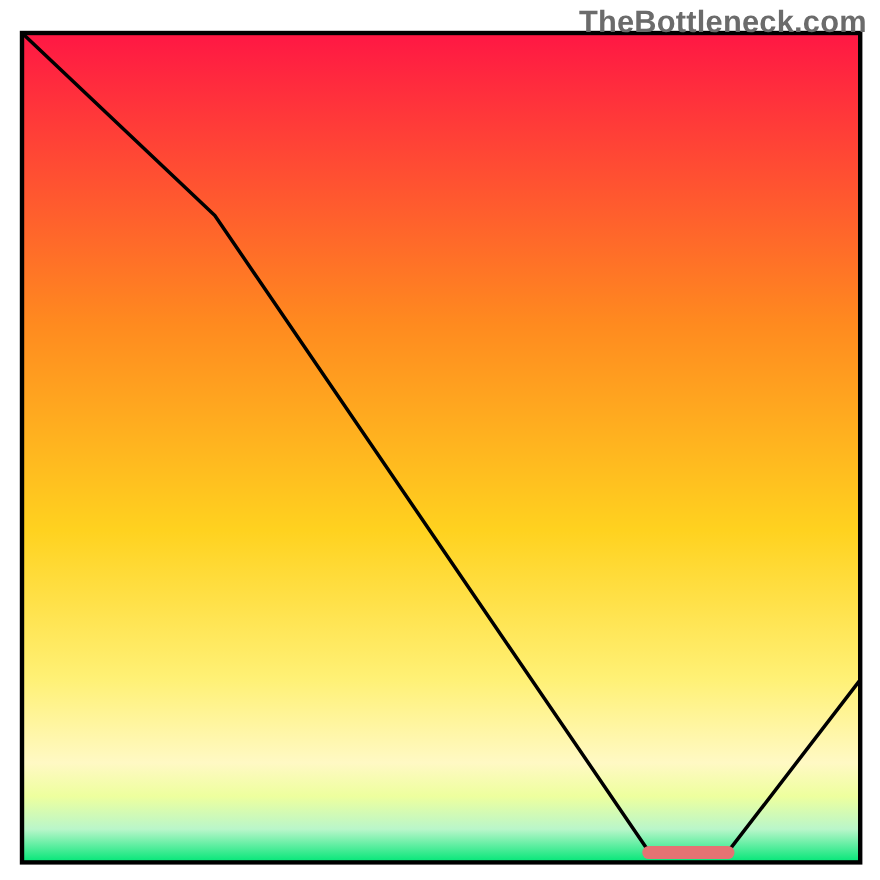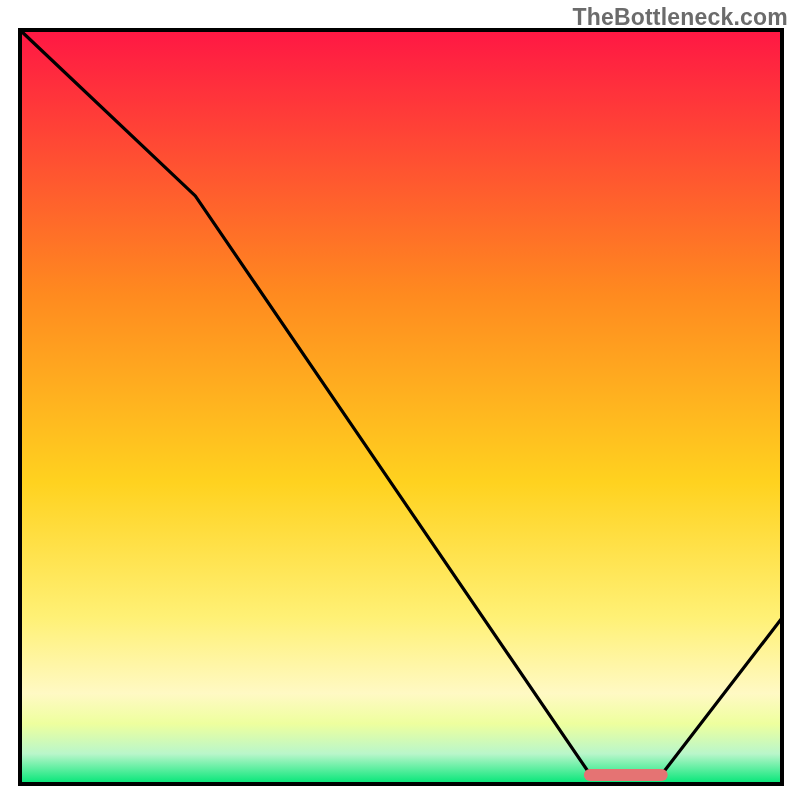--- a/index.html
+++ b/index.html
@@ -13,21 +13,21 @@
   }
   .container {
     position: relative;
     width: 800px;
     height: 800px;
   }
   .watermark {
     position: absolute;
     top: 4px;
     right: 12px;
-    font-size: 23px;
+    font-size: 28px;
     font-weight: bold;
     color: #6b6b6b;
     letter-spacing: 0.2px;
     z-index: 50;
   }
   svg.plot {
     position: absolute;
     left: 0;
     top: 0;
   }

